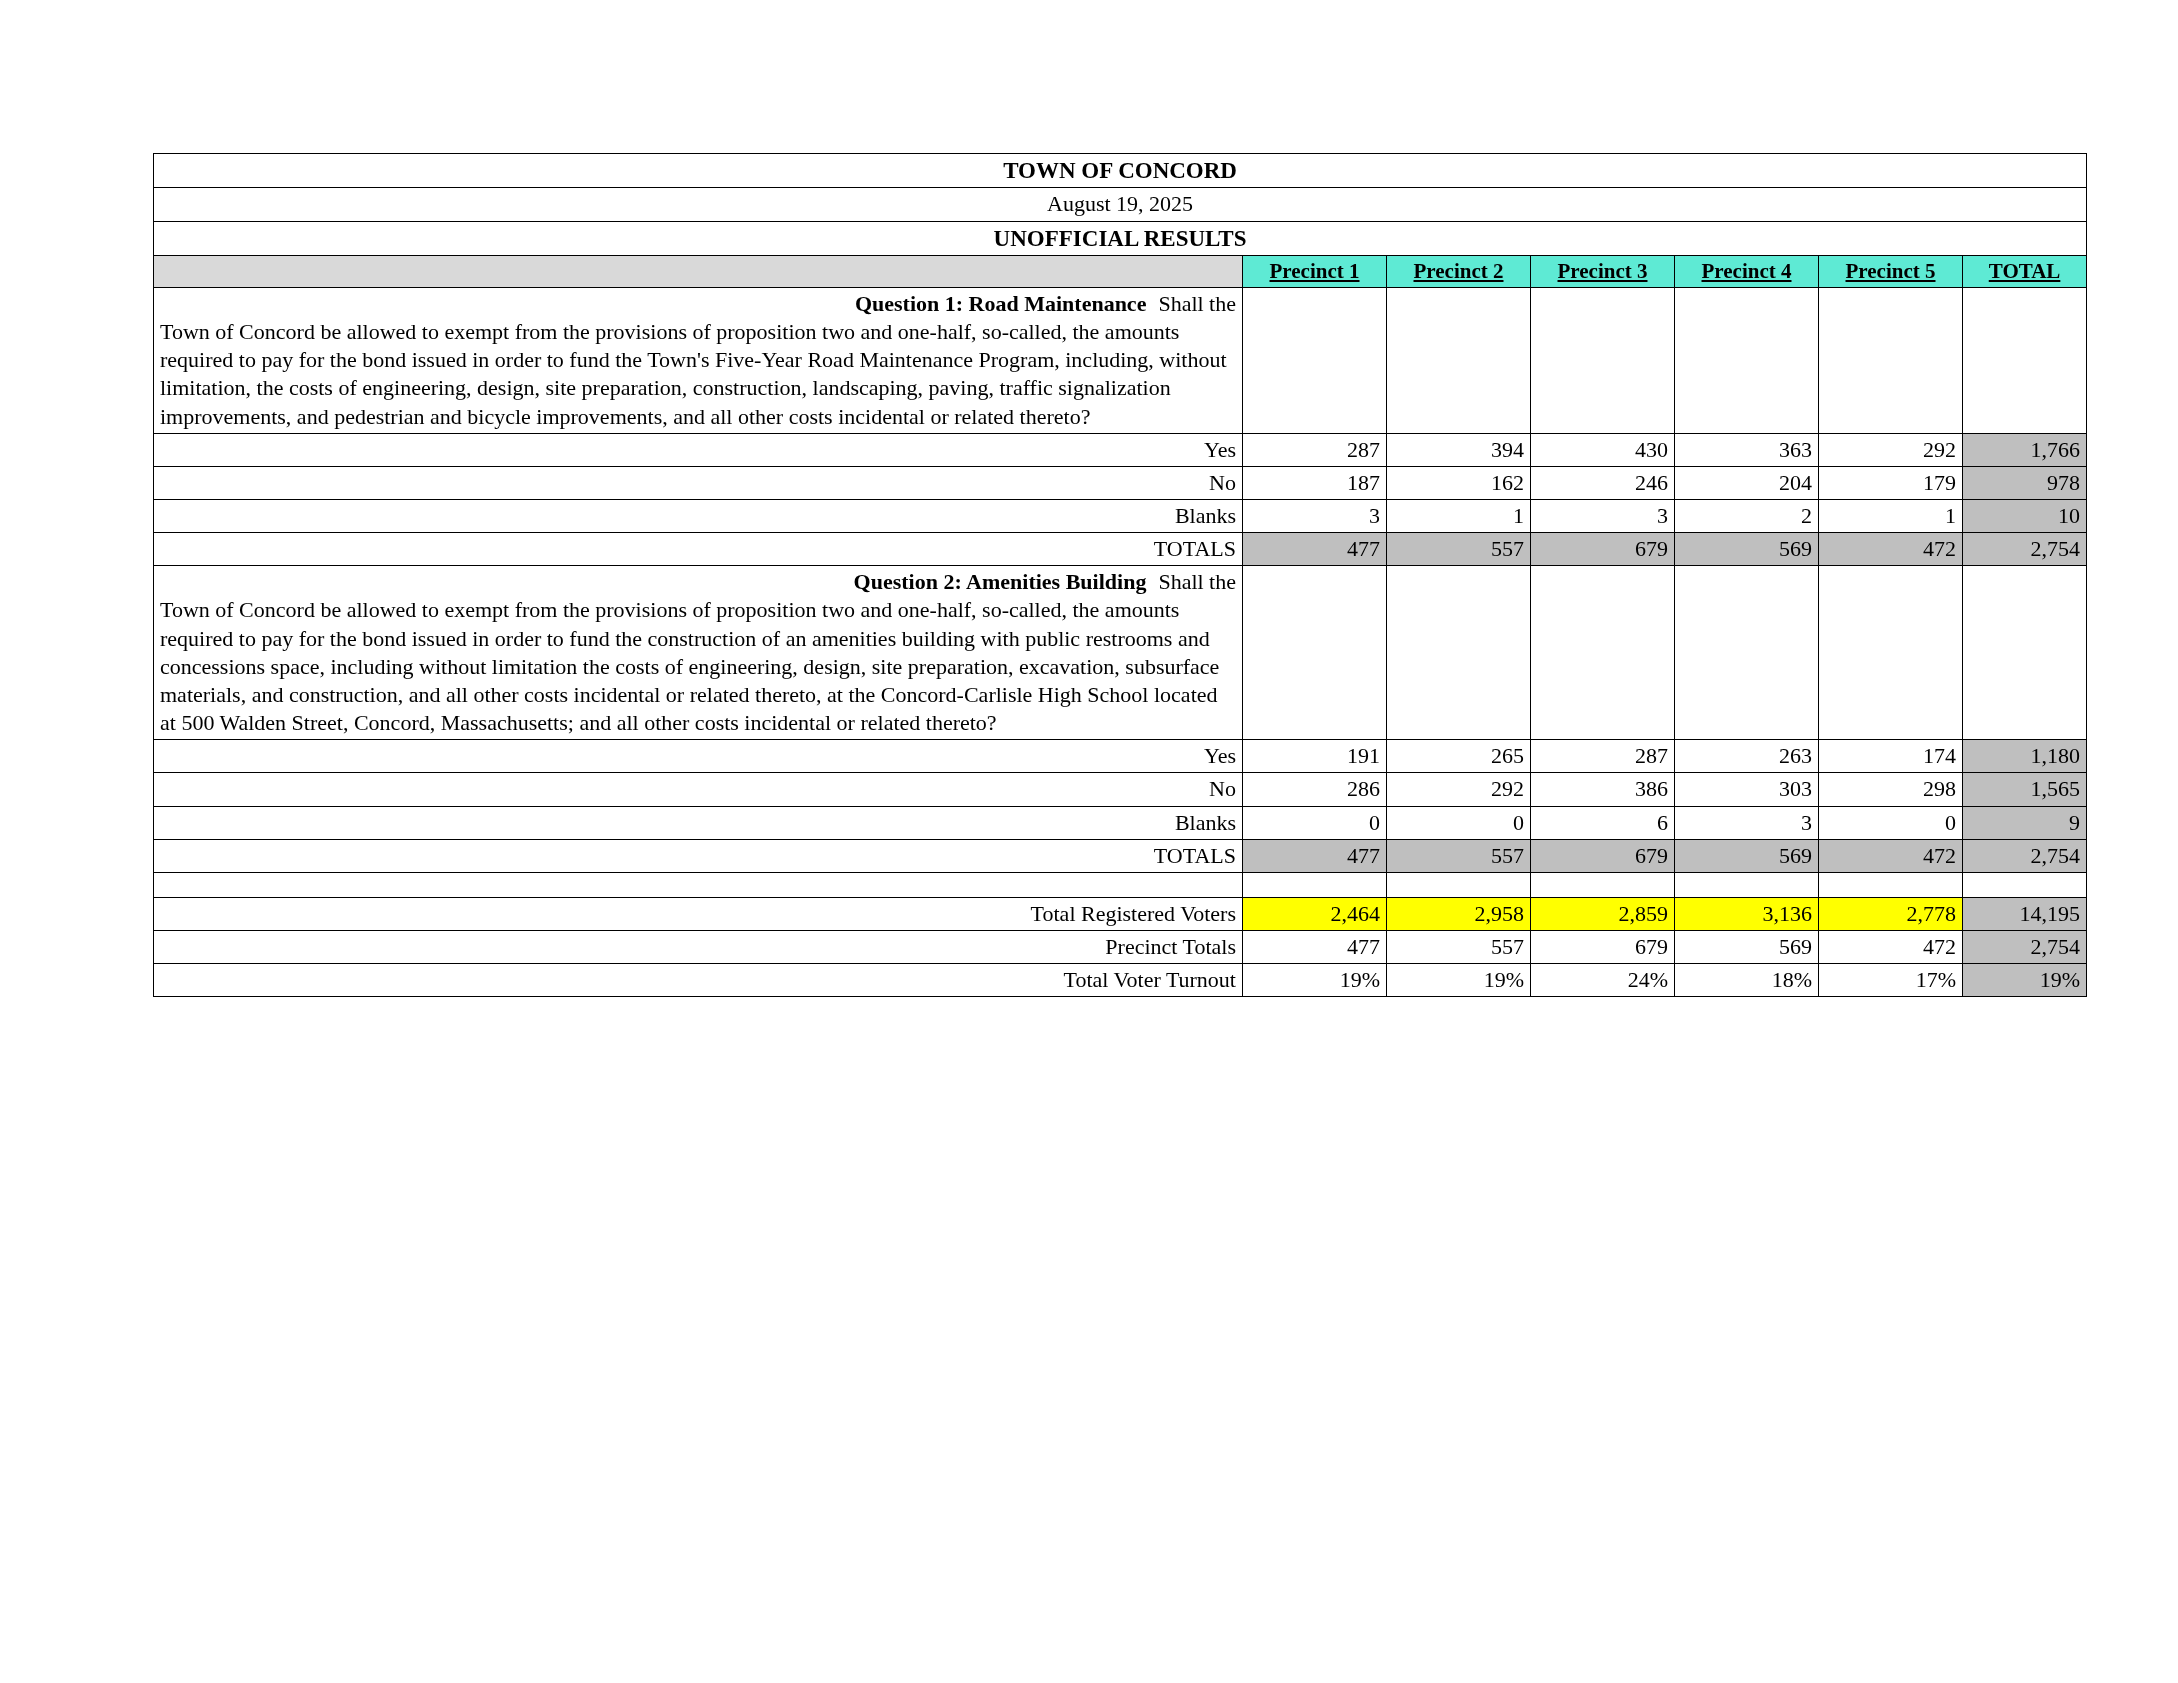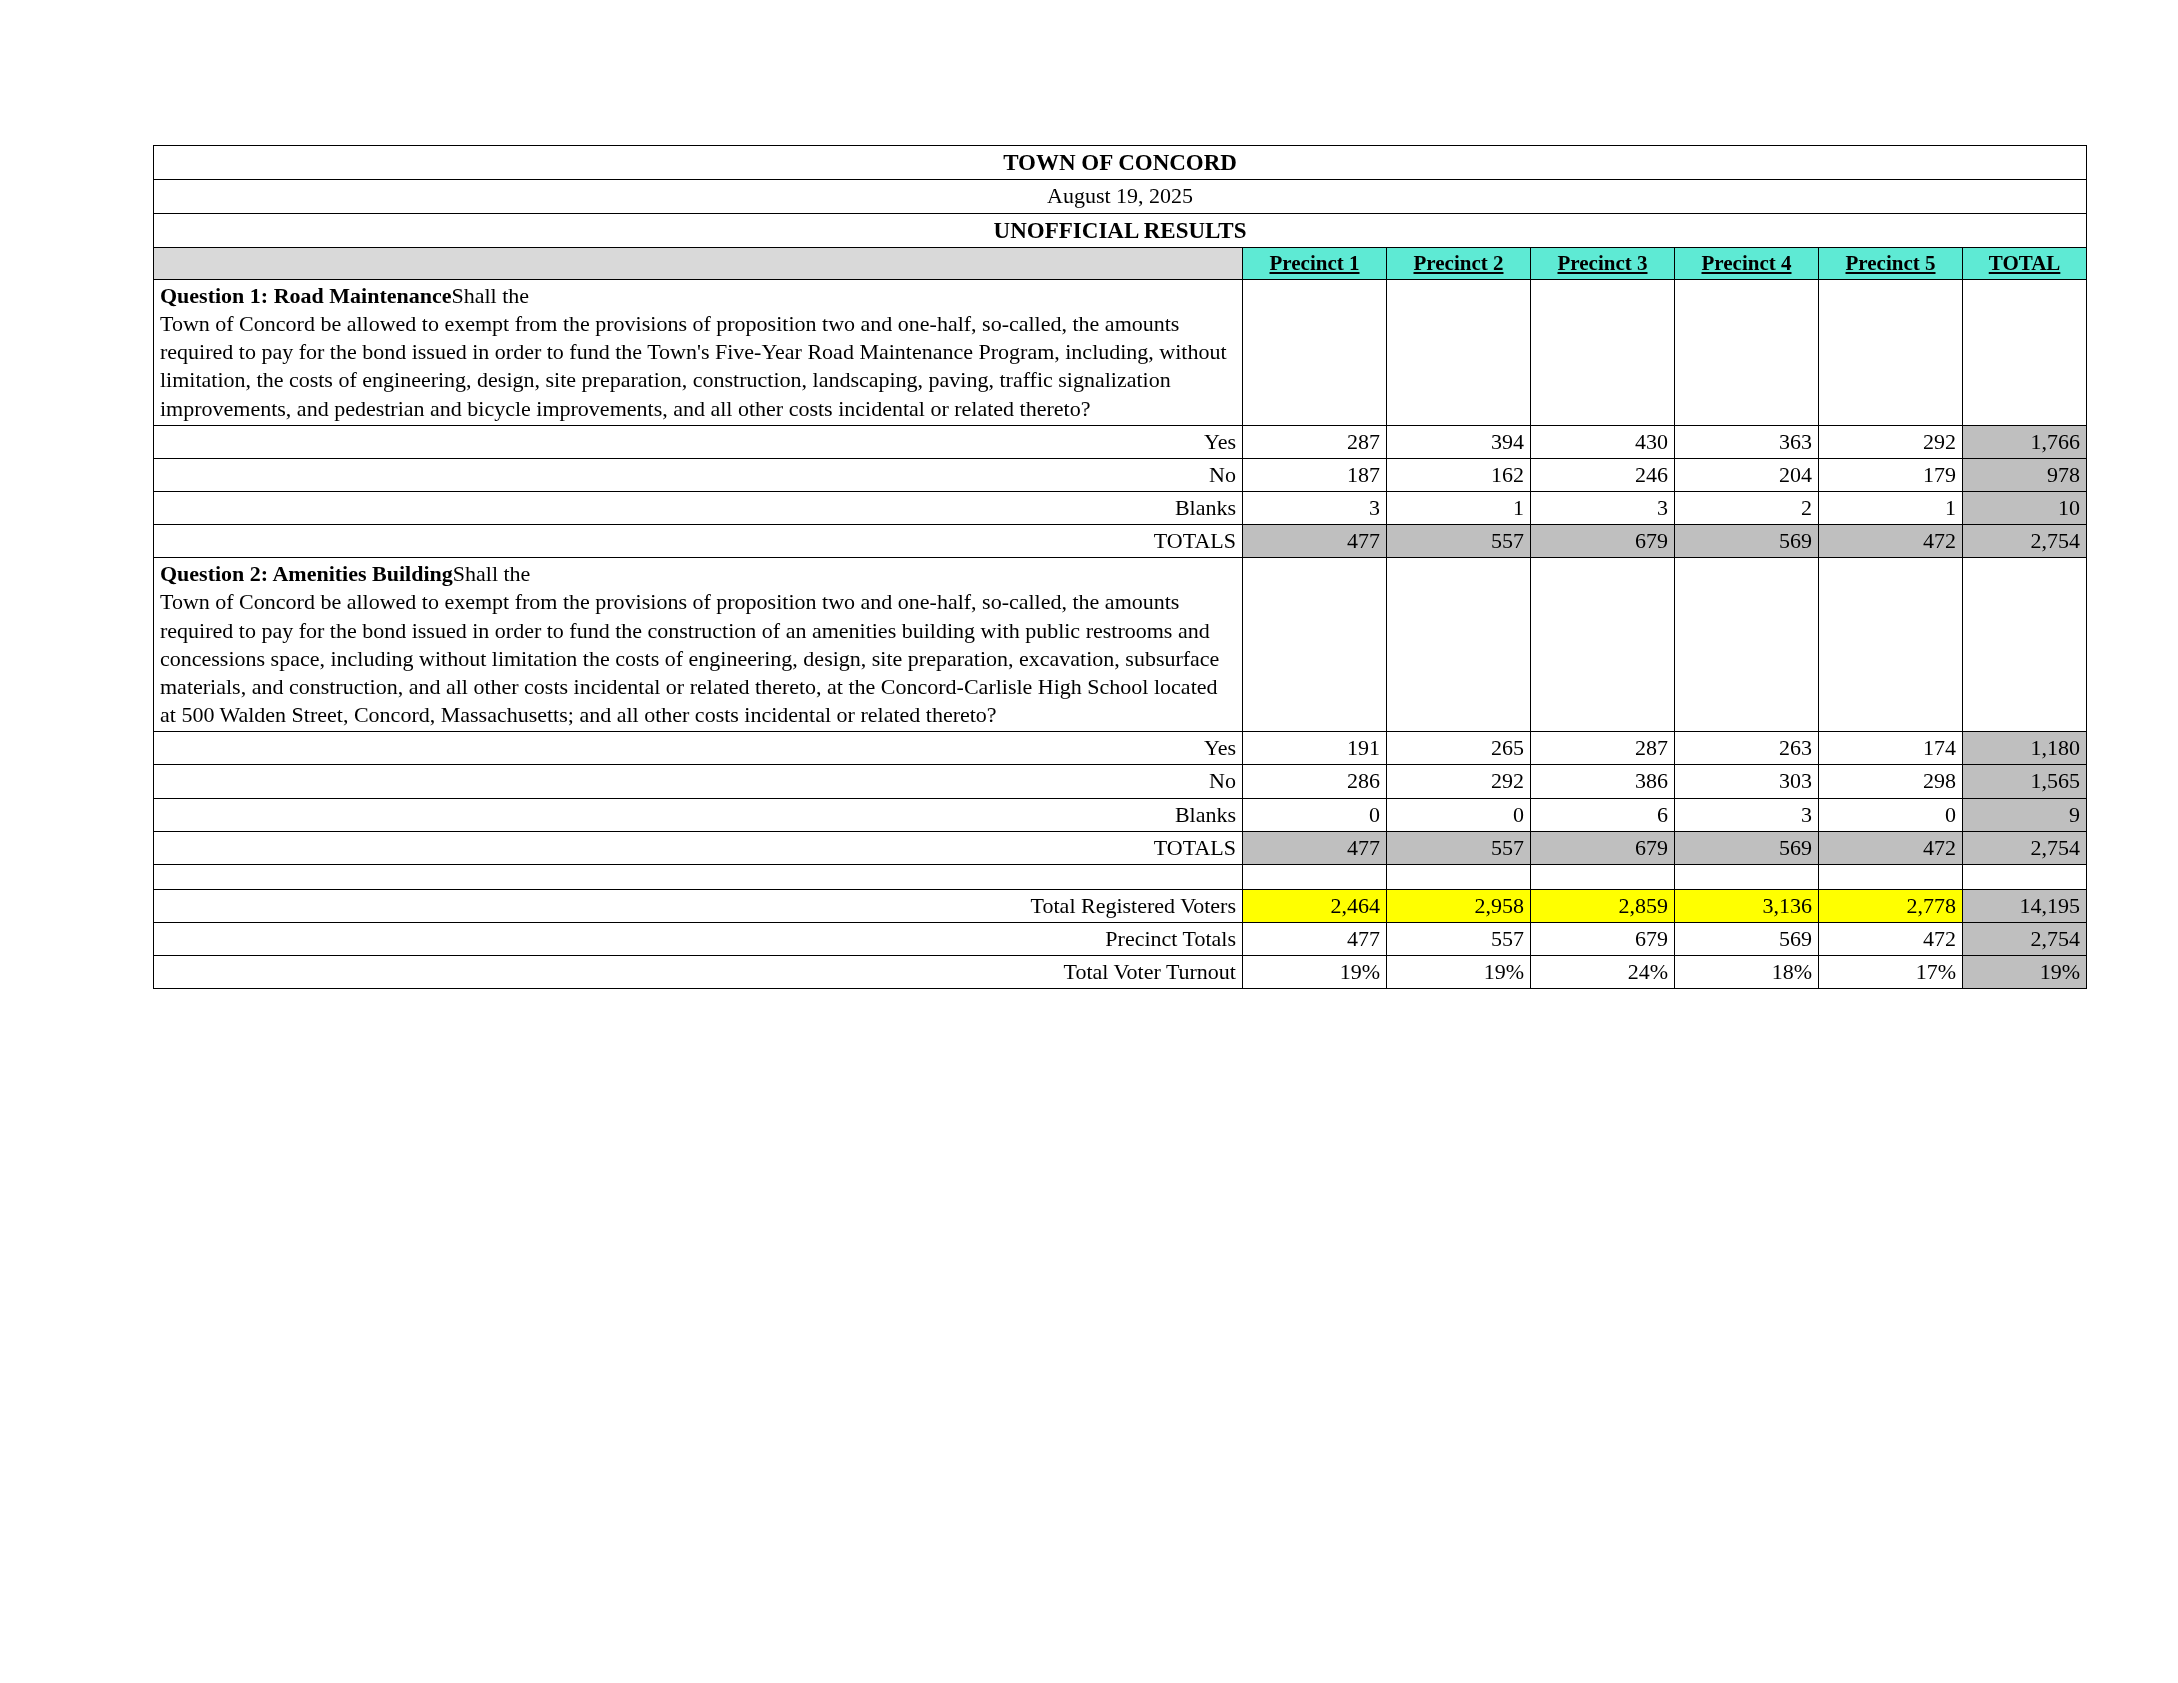--- a/index.html
+++ b/index.html
@@ -15,21 +15,21 @@
   }
   .page {
     position: relative;
     width: 2178px;
     height: 1683px;
     box-sizing: border-box;
   }
   .sheet {
     position: absolute;
     left: 147px;
-    top: 145px;
+    top: 153px;
     width: 1911px;
     padding-left: 6px;
   }
   table.results {
     border-collapse: collapse;
     table-layout: fixed;
     width: 1911px;
     font-size: 21px;
   }
   table.results td {
@@ -91,22 +91,23 @@
     text-align: left;
     padding: 4px 8px 6px 8px;
     font-size: 22px;
     line-height: 1.33;
   }
   .question-cell .qtitle {
     font-weight: bold;
   }
   .question-cell .qhead {
     display: flex;
-    justify-content: flex-start;
+    justify-content: flex-end;
     align-items: baseline;
+    gap: 12px;
   }
   .question-cell .qbody {
     display: block;
   }
 
   .rowlabel {
     text-align: right;
     font-size: 22px;
     padding-right: 10px;
     vertical-align: bottom;

